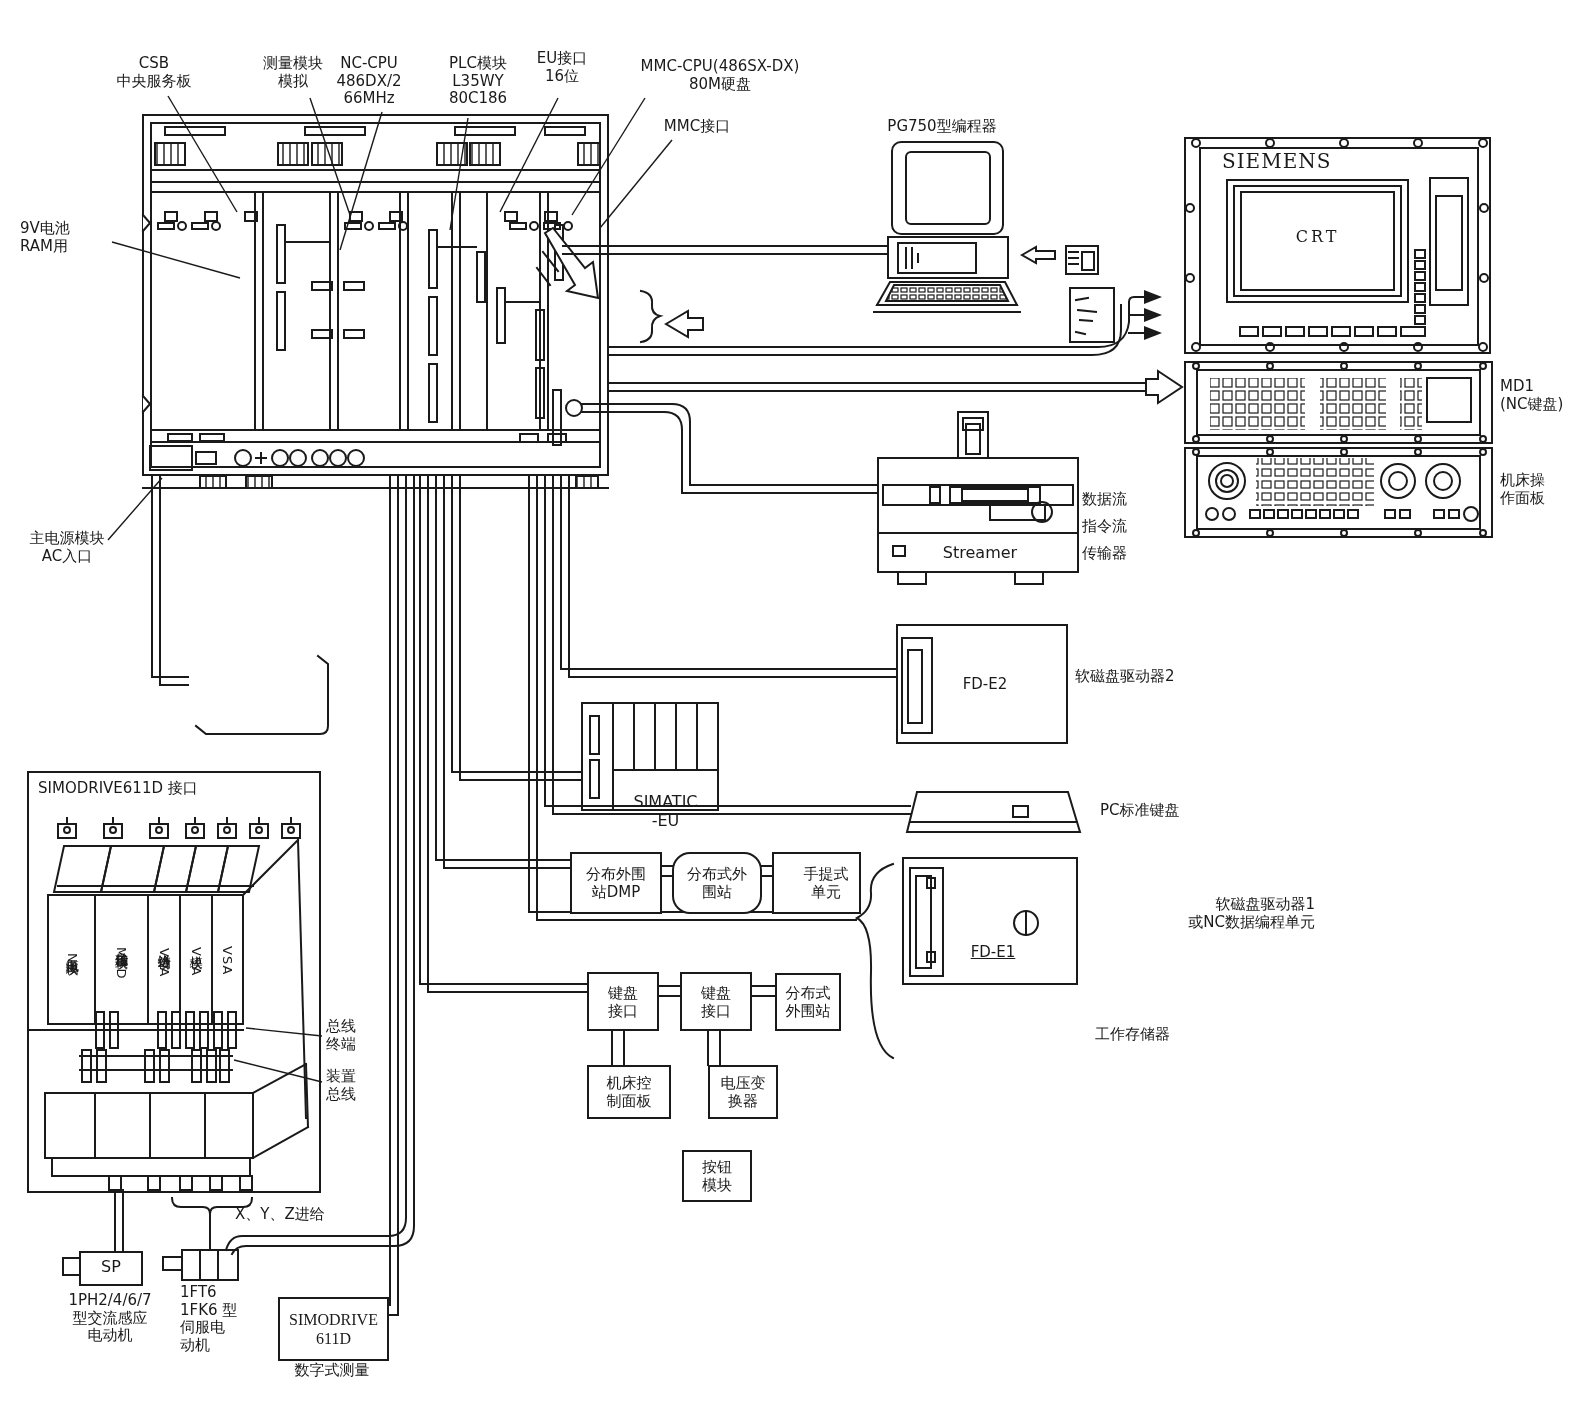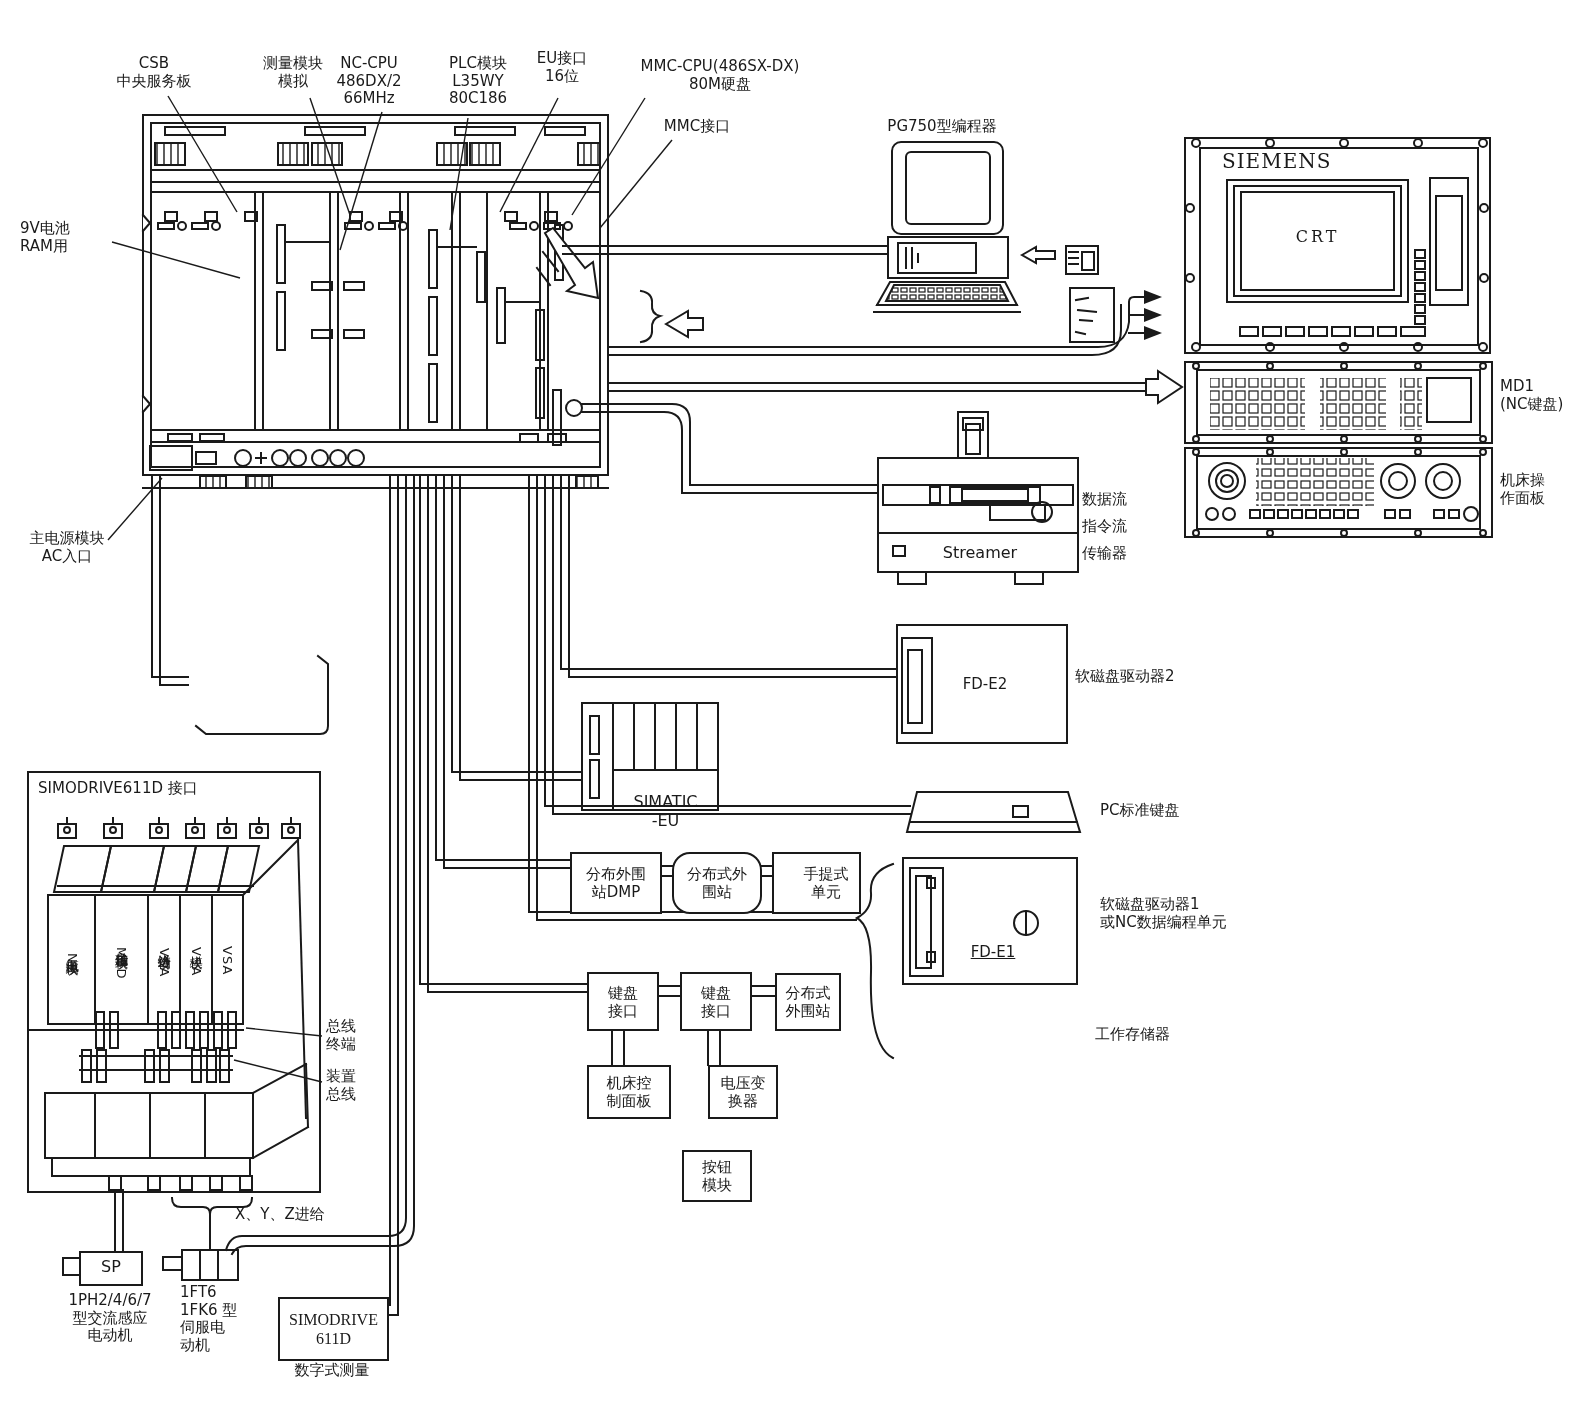--- a/index.html
+++ b/index.html
@@ -529,21 +529,21 @@
 作面板</div>
 
 <div class="lb" style="left:938px;top:544px;width:84px;font-size:16px;">Streamer</div>
 <div class="lb left" style="left:1082px;top:486px;width:64px;line-height:1.8;">数据流
 指令流
 传输器</div>
 <div class="lb" style="left:950px;top:676px;width:70px;">FD-E2</div>
 <div class="lb left" style="left:1075px;top:668px;width:140px;">软磁盘驱动器2</div>
 <div class="lb left" style="left:1100px;top:802px;width:130px;">PC标准键盘</div>
 <div class="lb" style="left:958px;top:944px;width:70px;text-decoration:underline;">FD-E1</div>
-<div class="lb left" style="left:1100px;top:896px;width:175px;">软磁盘驱动器1
+<div class="lb left" style="left:1140px;top:896px;width:175px;text-align:right;">软磁盘驱动器1
 或NC数据编程单元</div>
 <div class="lb left" style="left:1095px;top:1026px;width:120px;">工作存储器</div>
 
 <div class="lb" style="left:615px;top:770px;width:101px;font-size:16px;margin-top:23px;">SIMATIC
 -EU</div>
 <div class="box" style="left:570px;top:852px;width:88px;height:58px;">分布外围
 站DMP</div>
 <div class="box" style="left:672px;top:852px;width:86px;height:58px;border-radius:18px;">分布式外
 围站</div>
 <div class="box" style="left:772px;top:852px;width:66px;height:58px;padding-left:19px;">手提式

